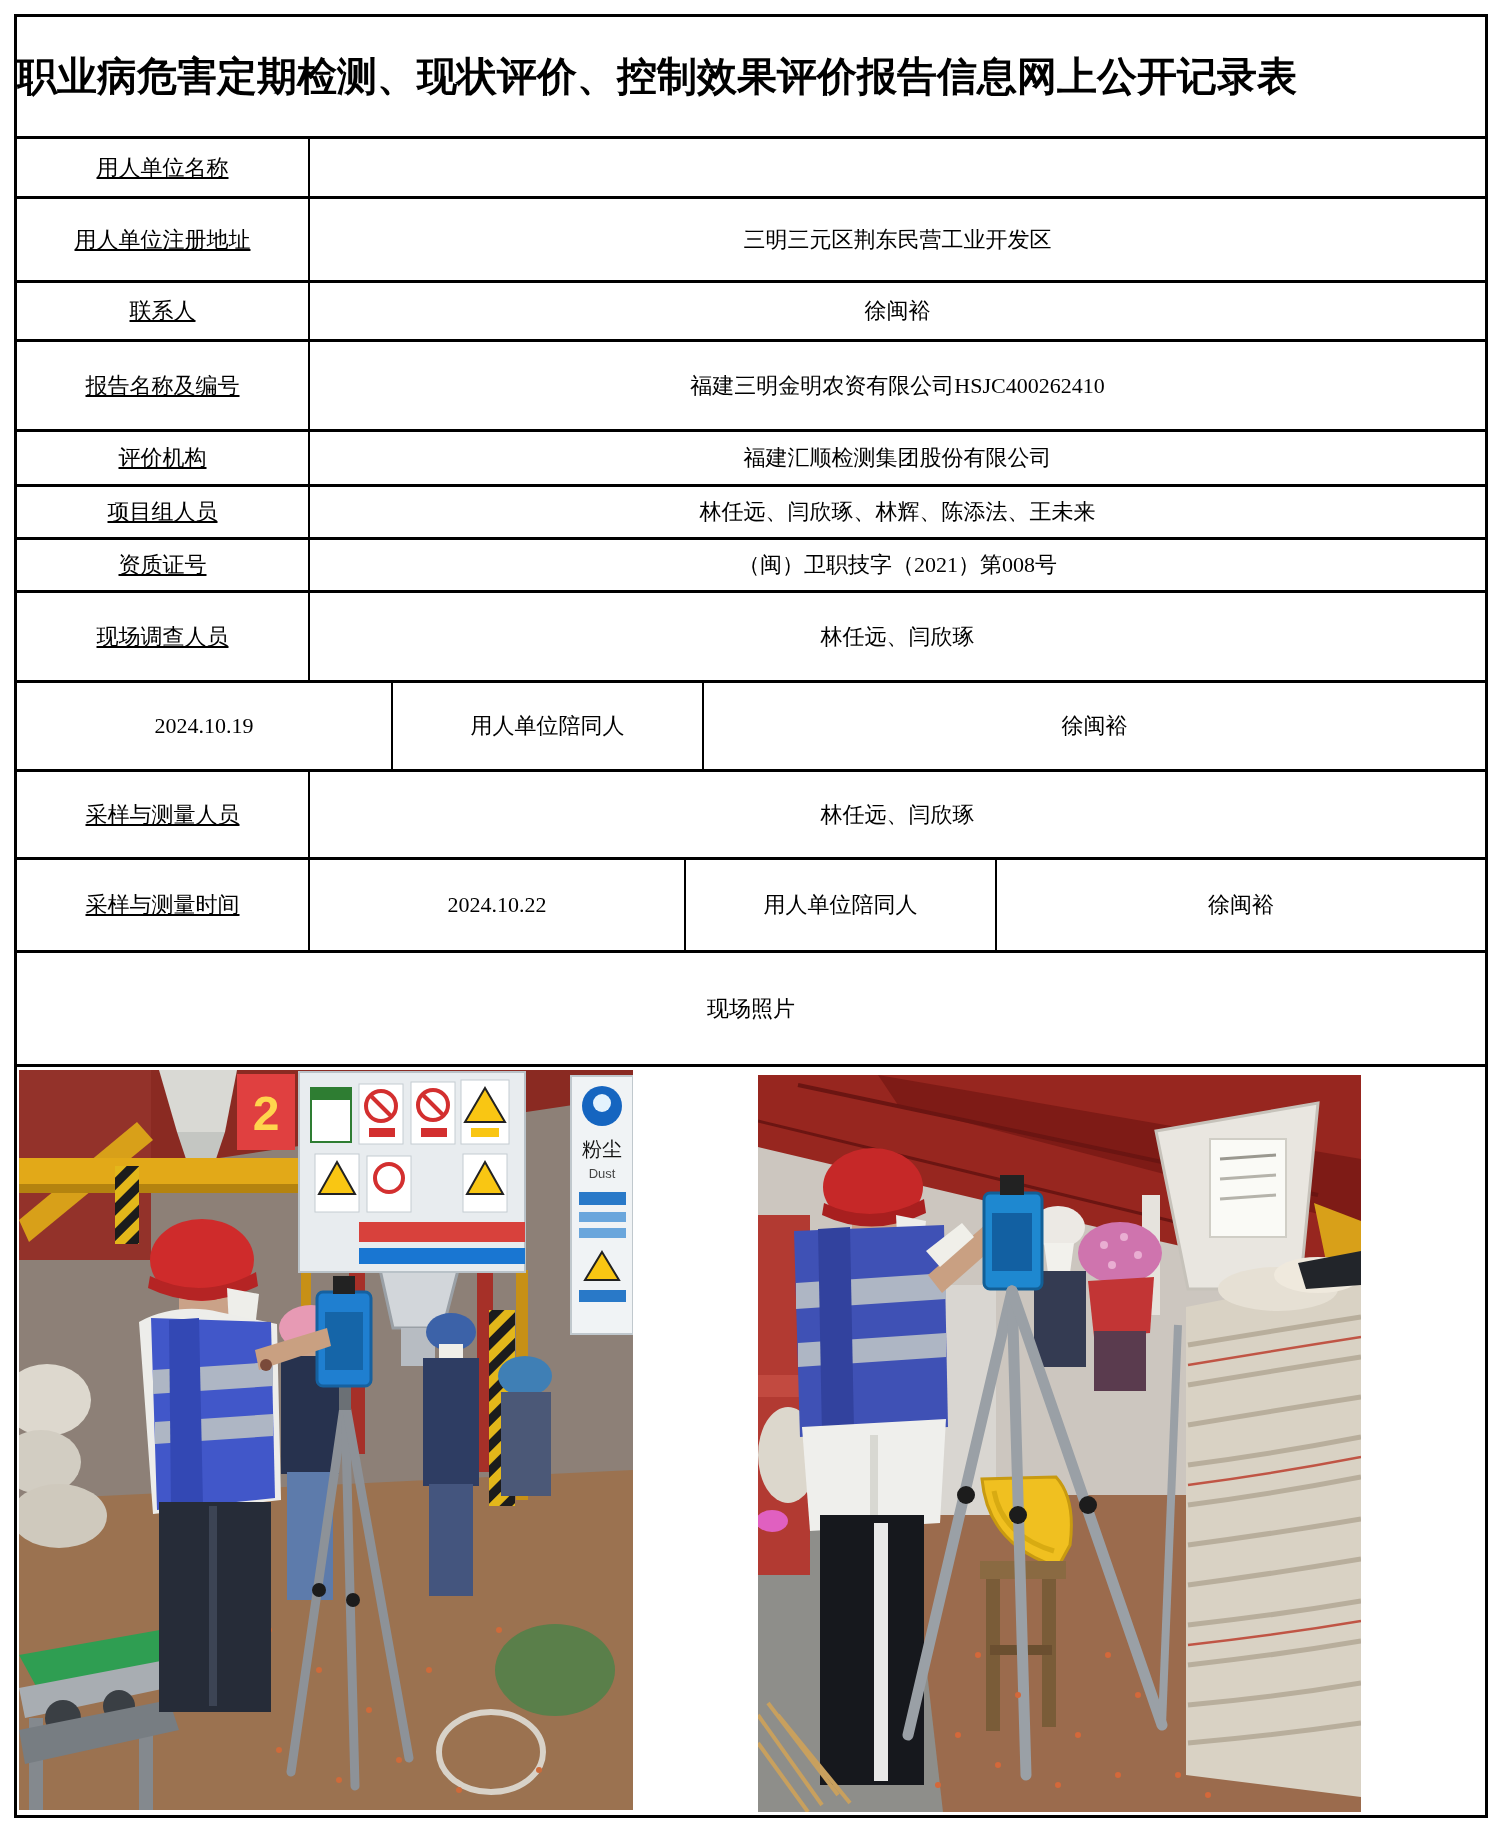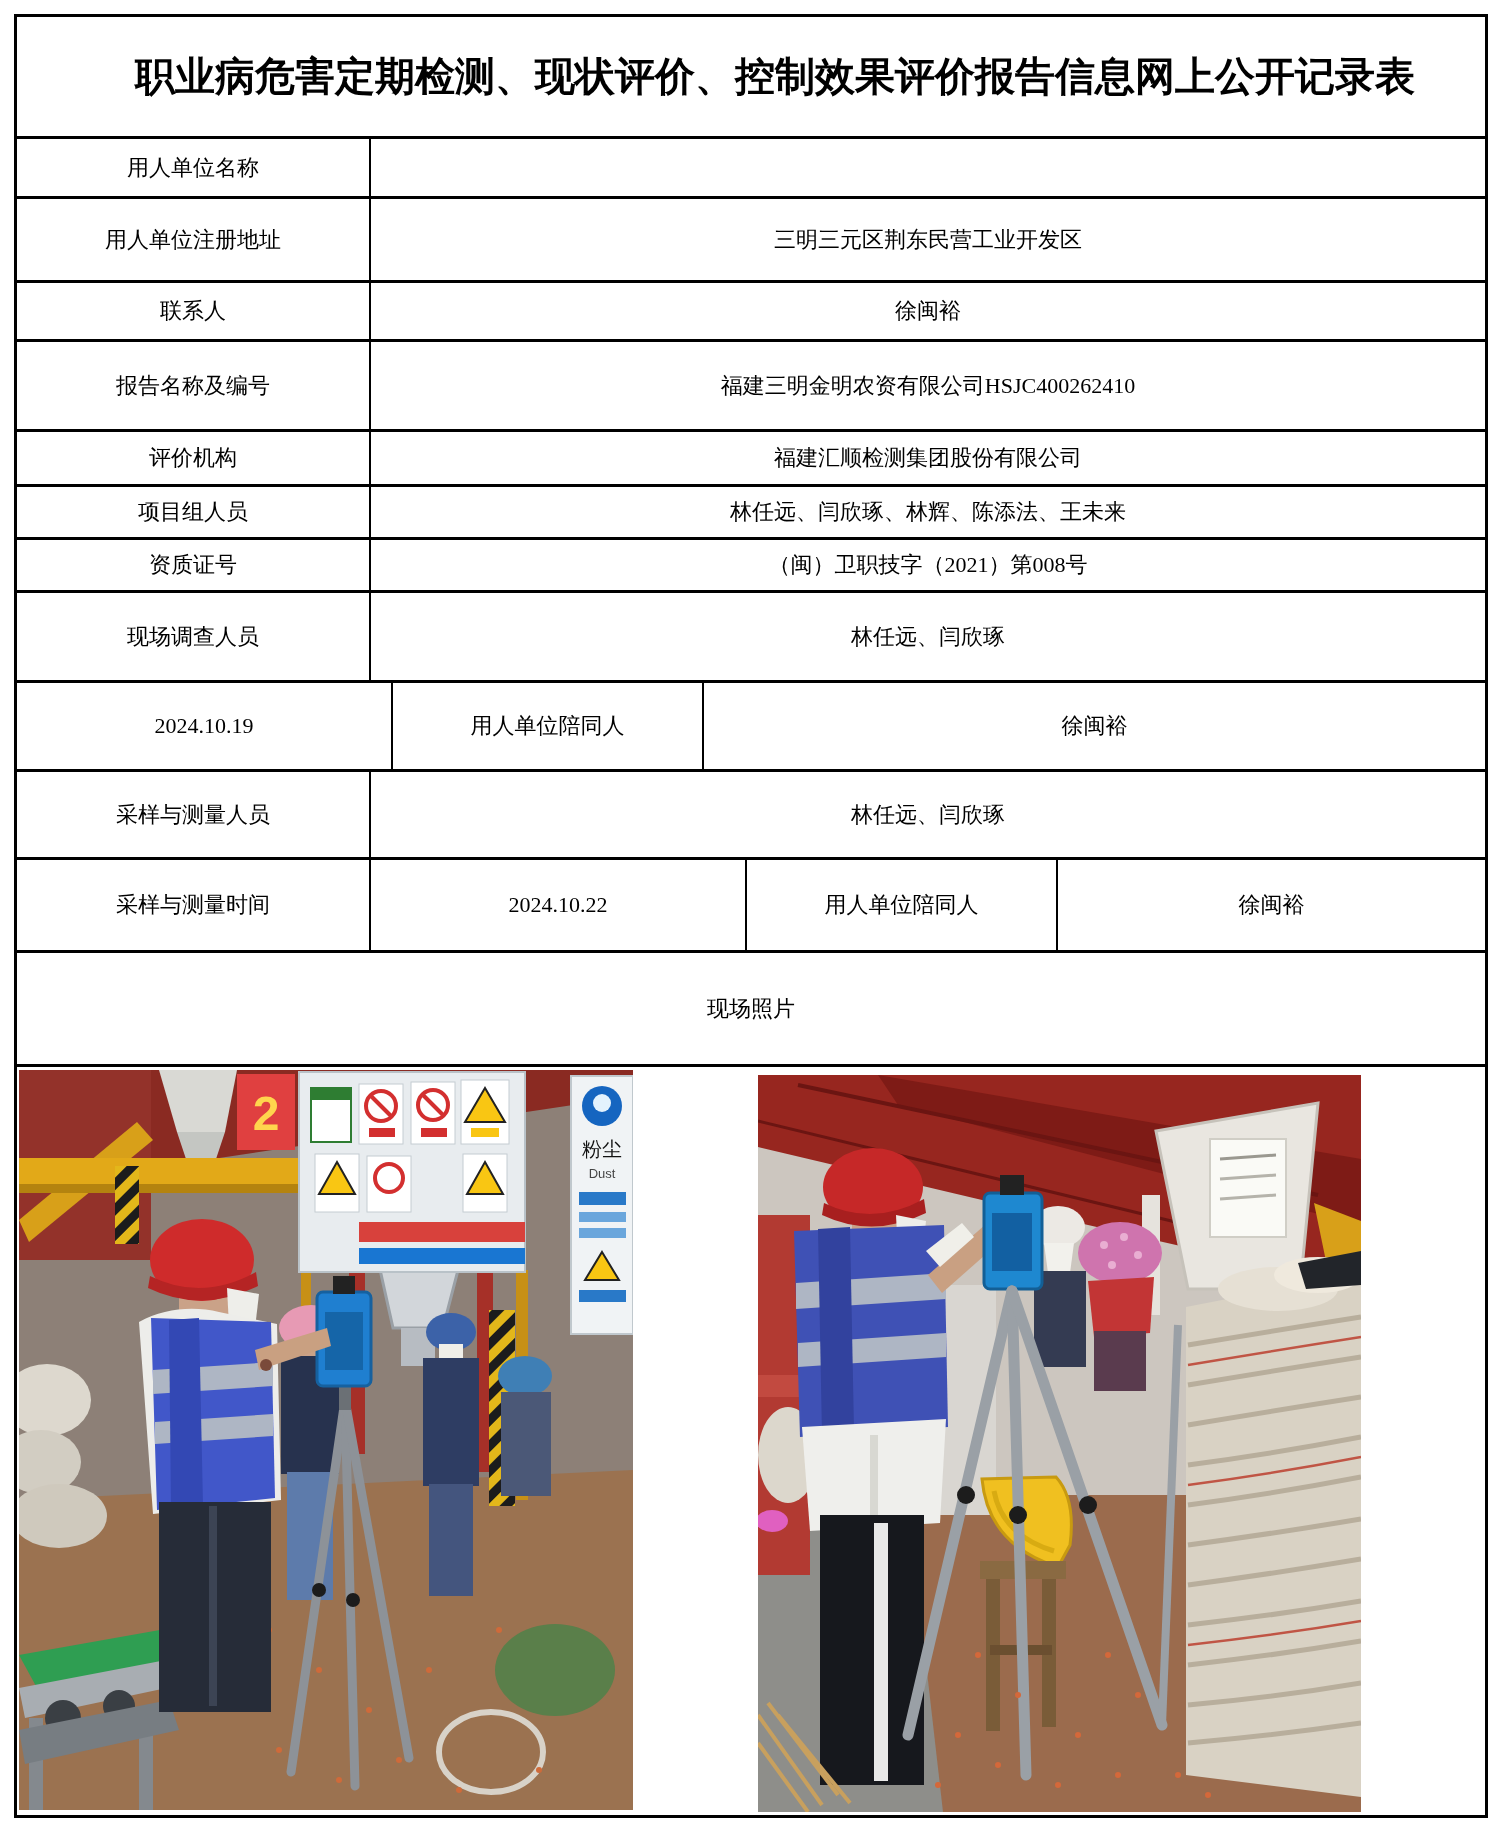--- a/index.html
+++ b/index.html
@@ -3,26 +3,26 @@
 <meta charset="utf-8">
 <style>
   html,body{margin:0;padding:0;background:#ffffff;}
   .page{position:relative;width:1502px;height:1838px;background:#ffffff;overflow:hidden;
         font-family:"Liberation Serif","DejaVu Serif",serif;color:#000;}
   .doc{position:absolute;left:14px;top:14px;width:1474px;border:3px solid #000;box-sizing:border-box;background:#fff;}
   .trow{display:flex;border-bottom:3px solid #000;box-sizing:border-box;align-items:stretch;}
   .trow.last{border-bottom:none;}
   .cell{box-sizing:border-box;display:flex;align-items:center;justify-content:center;
         text-align:center;font-size:22px;line-height:1.35;padding:2px 8px;}
-  .cell.label{width:354px;flex:none;border-right:2px solid #000;}
+  .cell.label{width:293px;flex:none;border-right:2px solid #000;text-decoration:underline;}
   .cell.value{flex:1;}
   .cell.c2{width:376px;flex:none;border-right:2px solid #000;}
   .cell.c3{width:311px;flex:none;border-right:2px solid #000;}
   .cell.c4{flex:1;}
-  .title-row{height:122px;display:flex;align-items:center;justify-content:center;border-bottom:3px solid #000;box-sizing:border-box;padding-left:48px;}
+  .title-row{height:122px;display:flex;align-items:center;justify-content:flex-start;border-bottom:3px solid #000;box-sizing:border-box;}
   .title-row h1{margin:0;font-family:"Liberation Sans","DejaVu Sans",sans-serif;font-weight:bold;
                 font-size:40px;letter-spacing:0px;text-align:center;}
   .h60{height:60px}.h84{height:84px}.h59{height:59px}.h90{height:90px}.h53{height:53px}
   .h55{height:55px}.h89{height:89px}.h88{height:88px}.h93{height:93px}.h114{height:114px}
   .photos-row{position:relative;height:748px;background:#fff;overflow:hidden;}
   .photo{position:absolute;overflow:hidden;}
   .photo.left{left:2px;top:3px;width:614px;height:740px;}
   .photo.right{left:741px;top:8px;width:603px;height:737px;}
   .photo svg{display:block;width:100%;height:100%;}
   .ph-header .cell{font-size:22px;}

